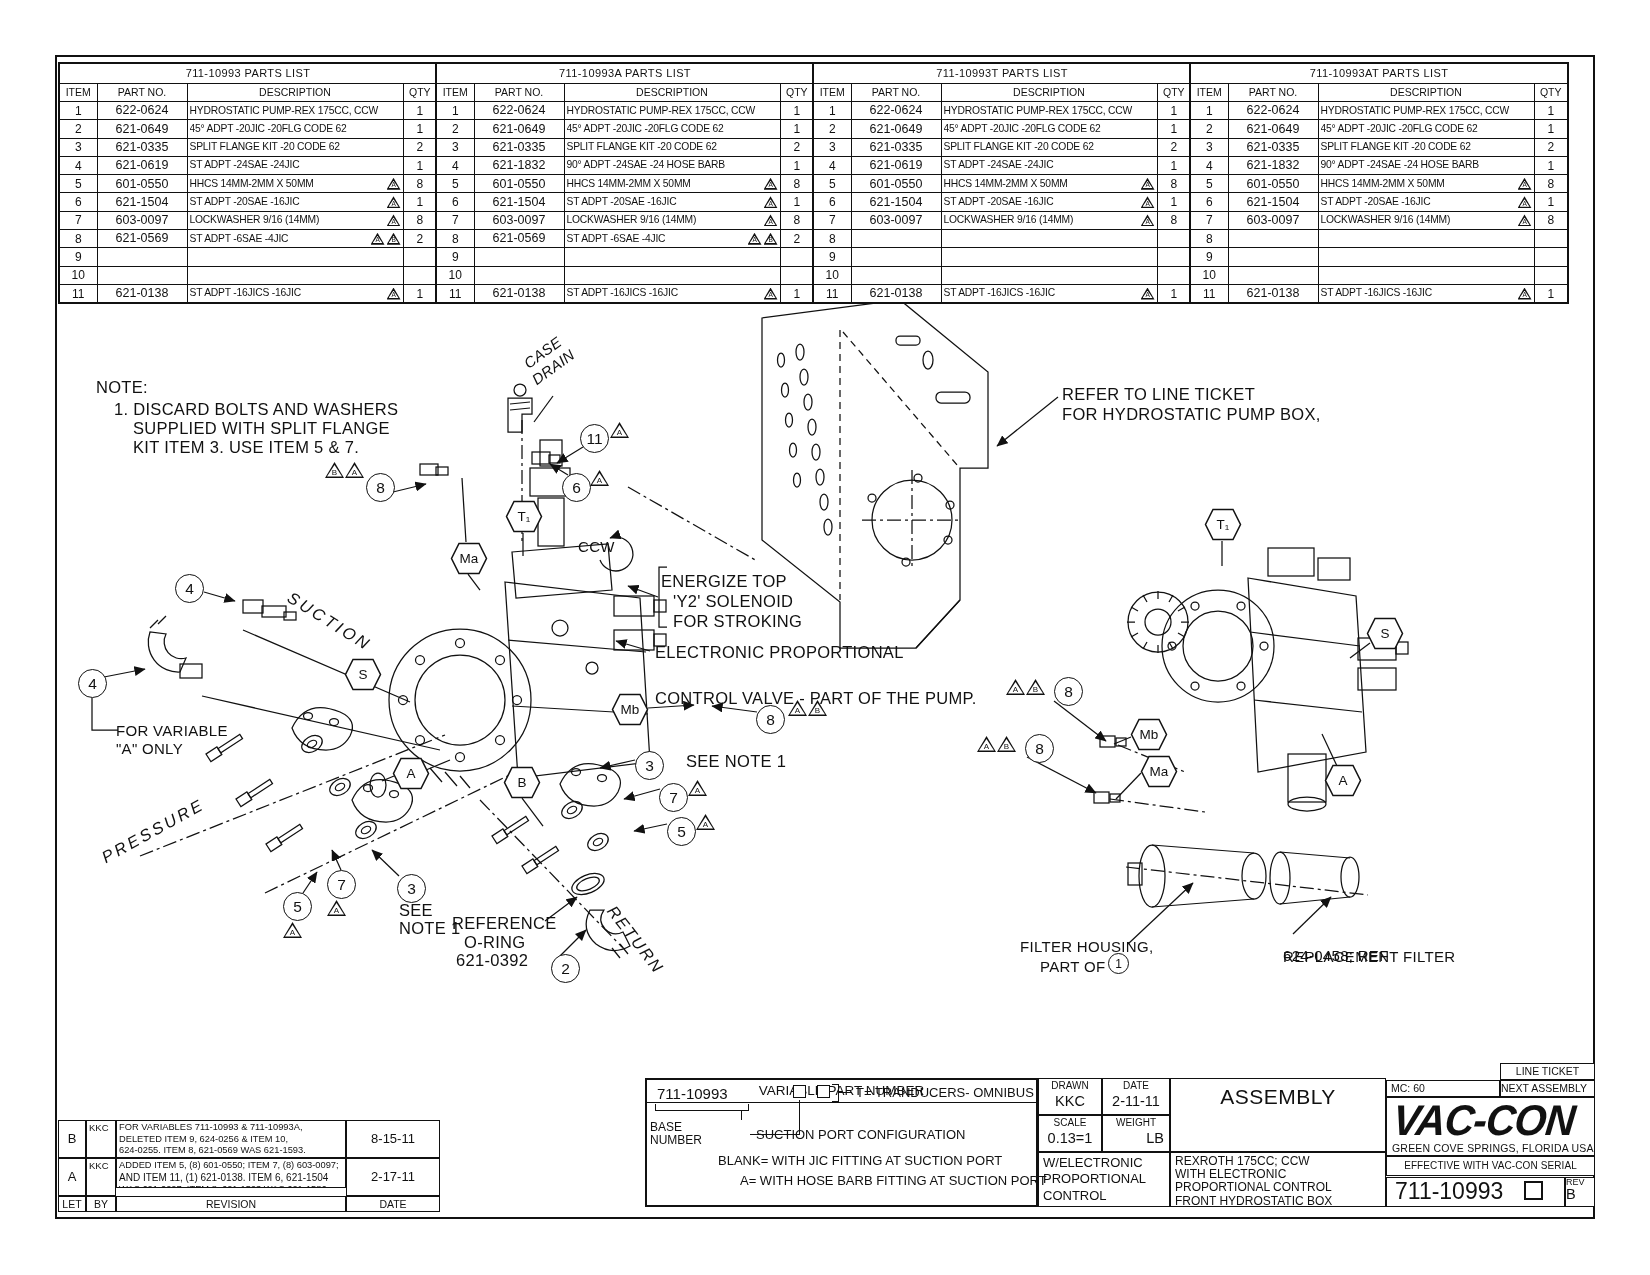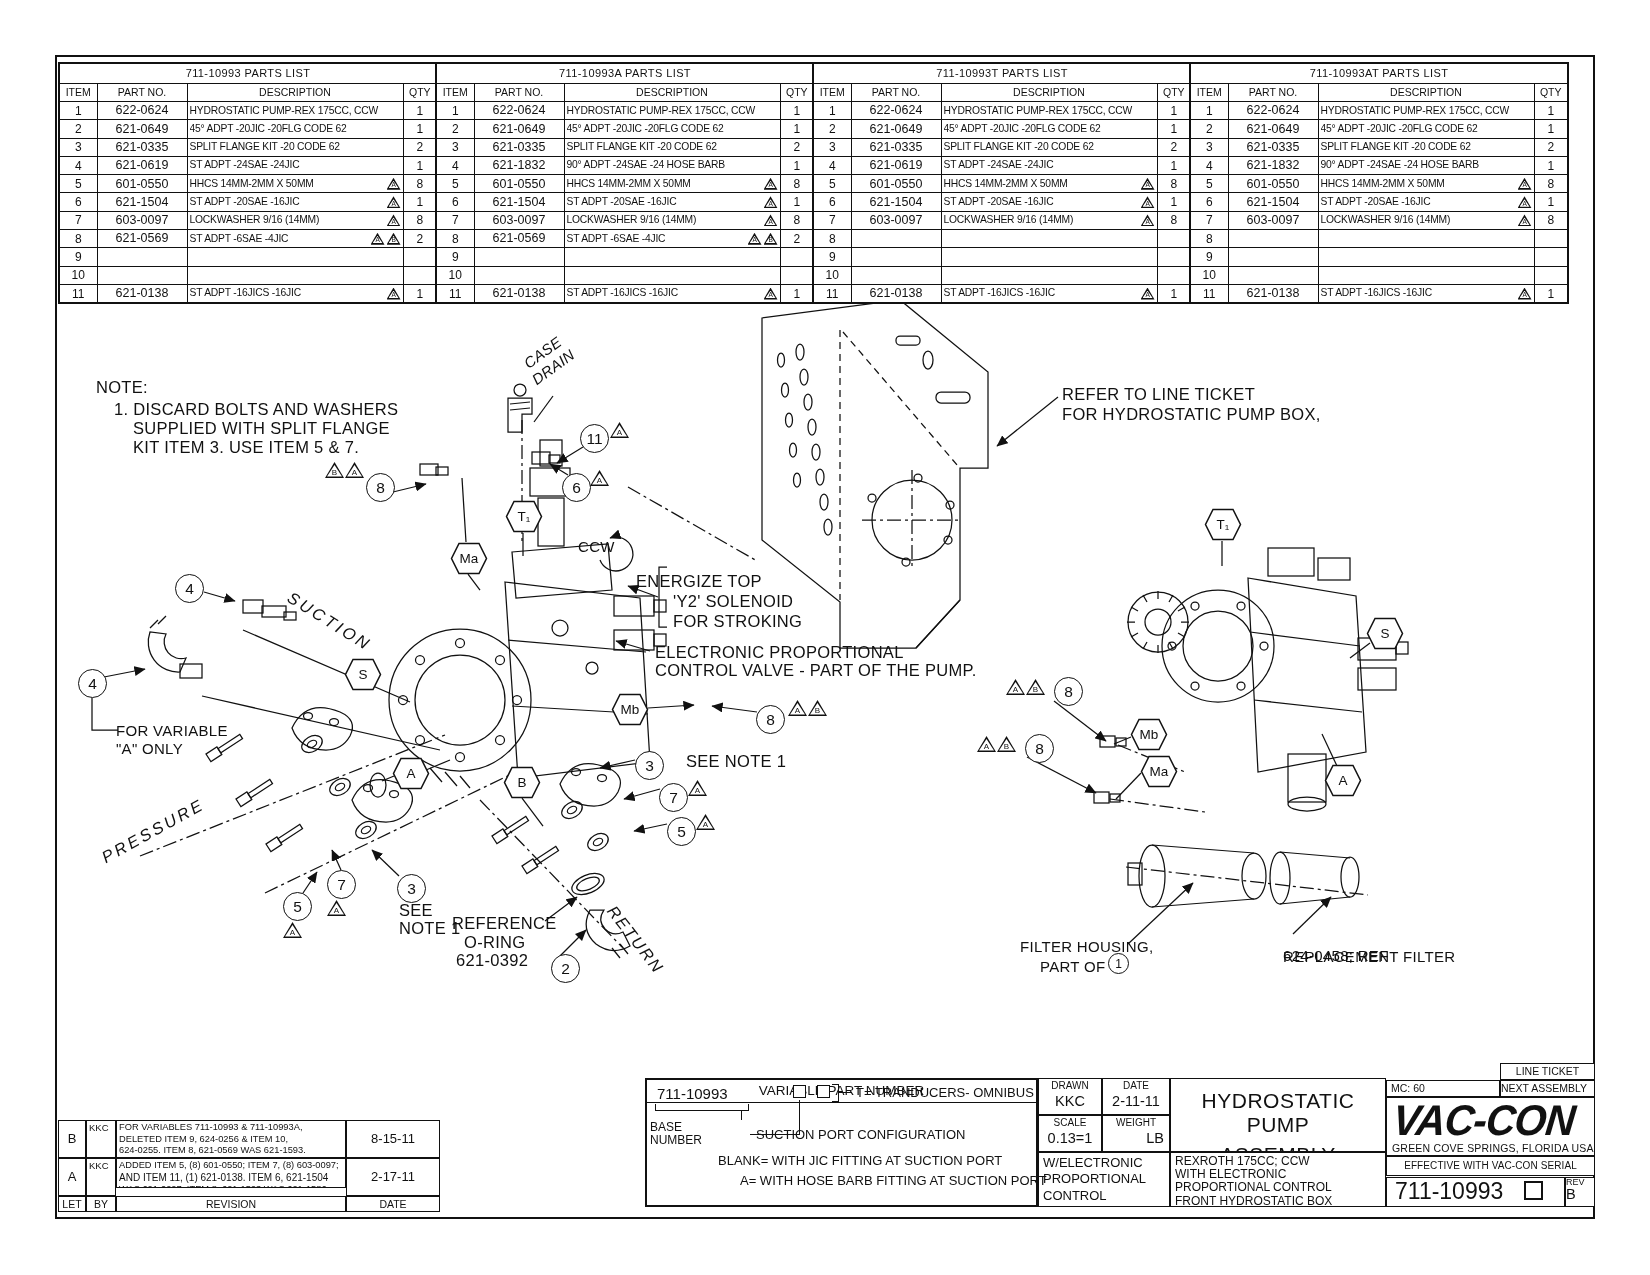--- a/index.html
+++ b/index.html
@@ -916,26 +916,26 @@
 </div>
 
 <div class="lbl f15" style="left:578px;top:538px">CCW</div>
 <div class="lbl it" style="left:294px;top:588px;transform:rotate(32deg);transform-origin:left top;letter-spacing:3px">SUCTION</div>
 <div class="lbl it" style="left:108px;top:848px;transform:rotate(-29deg);transform-origin:left bottom;letter-spacing:3px">PRESSURE</div>
 <div class="lbl it" style="left:618px;top:902px;transform:rotate(52deg);transform-origin:left top;letter-spacing:2px">RETURN</div>
 
 <div class="lbl f15" style="left:116px;top:722px">FOR VARIABLE</div>
 <div class="lbl f15" style="left:116px;top:740px">"A" ONLY</div>
 
-<div class="lbl" style="left:636px;top:572px">ENERGIZE TOP</div>
+<div class="lbl" style="left:661px;top:572px">ENERGIZE TOP</div>
 <div class="lbl" style="left:673px;top:592px">'Y2' SOLENOID</div>
 <div class="lbl" style="left:673px;top:612px">FOR STROKING</div>
 
 <div class="lbl" style="left:655px;top:643px">ELECTRONIC PROPORTIONAL</div>
-<div class="lbl" style="left:655px;top:661px">CONTROL VALVE - PART OF THE PUMP.</div>
+<div class="lbl" style="left:655px;top:689px">CONTROL VALVE - PART OF THE PUMP.</div>
 
 <div class="lbl" style="left:1062px;top:385px">REFER TO LINE TICKET</div>
 <div class="lbl" style="left:1062px;top:405px">FOR HYDROSTATIC PUMP BOX,</div>
 
 <div class="lbl" style="left:686px;top:752px">SEE NOTE 1</div>
 <div class="lbl" style="left:399px;top:901px">SEE</div>
 <div class="lbl" style="left:399px;top:919px">NOTE 1</div>
 
 <div class="lbl" style="left:452px;top:914px">REFERENCE</div>
 <div class="lbl" style="left:464px;top:933px">O-RING</div>
@@ -1138,21 +1138,20 @@
 <div class="cell" style="left:1102px;top:1115px;width:68px;height:37px">
   <div class="clab">WEIGHT</div>
   <div class="cval" style="text-align:right;padding-right:5px">LB</div>
 </div>
 <div class="cell" style="left:1038px;top:1152px;width:132px;height:55px;padding:2px 0 0 4px">
   <div style="font-size:13px;line-height:1.25">W/ELECTRONIC</div>
   <div style="font-size:13px;line-height:1.25">PROPORTIONAL</div>
   <div style="font-size:13px;line-height:1.25">CONTROL</div>
 </div>
 <div class="cell" style="left:1170px;top:1078px;width:216px;height:74px;text-align:center">
-  <div style="font-size:21px;margin-top:10px;letter-spacing:.5px">HYDROSTATIC PUMP</div>
   <div style="font-size:21px;margin-top:6px;letter-spacing:.5px">ASSEMBLY</div>
 </div>
 <div class="cell" style="left:1170px;top:1152px;width:216px;height:55px;padding:2px 0 0 4px">
   <div style="font-size:12px;line-height:1.1">REXROTH 175CC; CCW</div>
   <div style="font-size:12px;line-height:1.1">WITH ELECTRONIC</div>
   <div style="font-size:12px;line-height:1.1">PROPORTIONAL CONTROL</div>
   <div style="font-size:12px;line-height:1.1">FRONT HYDROSTATIC BOX</div>
 </div>
 <div class="cell" style="left:1500px;top:1063px;width:95px;height:17px;text-align:center;font-size:10.5px;line-height:14px">LINE TICKET</div>
 <div class="cell" style="left:1500px;top:1080px;width:95px;height:17px;text-align:left;font-size:10.5px;line-height:14px">NEXT ASSEMBLY</div>

